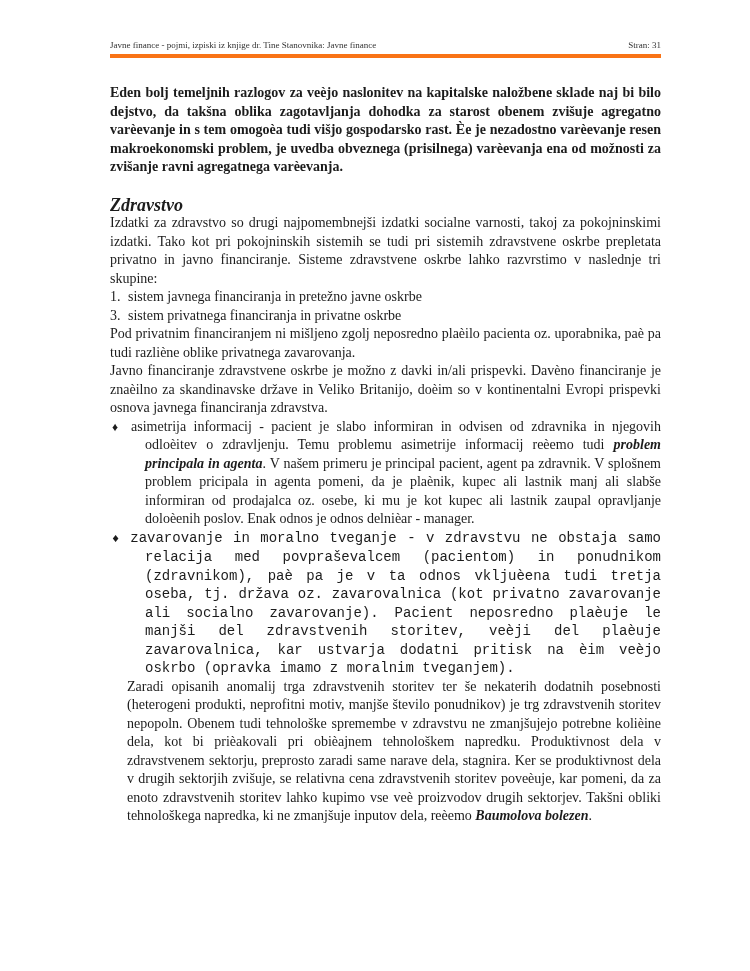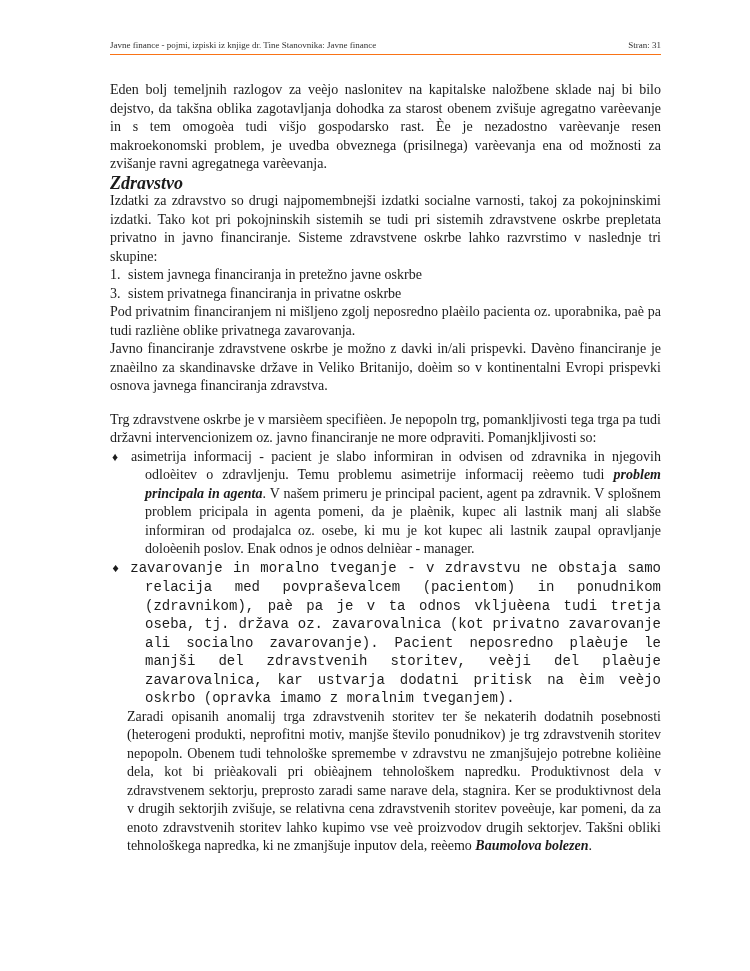--- a/index.html
+++ b/index.html
@@ -11,32 +11,32 @@
     overflow: hidden;
   }
   .page { width: 750px; height: 971px; background: #ffffff; box-sizing: border-box; }
   .header {
     margin: 0 89px 0 110px;
     padding-top: 40px;
   }
   .header-row {
     display: flex; justify-content: space-between; align-items: flex-end;
     font-size: 9px; color: #333;
-    border-bottom: 1px solid #f97316;
+    border-bottom: 4px solid #f97316;
     padding-bottom: 4px;
   }
   .content {
     margin: 26px 89px 0 110px;
     font-size: 14px;
     line-height: 18.5px;
     text-align: justify;
   }
   .p { margin: 0; }
-  .mb10 { margin-bottom: 0; }
-  .mb15 { margin-bottom: 15px; }
+  .mb10 { margin-bottom: 19px; font-weight: bold; }
+  .mb15 { }
   .mb16 { margin-bottom: 16px; font-family: Liberation Mono, monospace; }
   .heading {
     margin: 0; font-size: 18px; line-height: 18.5px;
     font-weight: bold; font-style: italic;
   }
   .emph { font-weight: bold; font-style: italic; }
   .nlist { margin: 0; padding: 0; list-style: none; }
   .nlist .li { margin: 0; }
   .nlist .num { display: inline-block; min-width: 14px; margin-right: 4px; }
   .bullet {
@@ -73,21 +73,20 @@
       </div>
       <div class="li">
         <span class="num">3.</span><span>sistem privatnega financiranja in privatne oskrbe</span>
       </div>
     </div>
 
     <p class="p">Pod privatnim financiranjem ni mišljeno zgolj neposredno plaèilo pacienta oz. uporabnika, paè pa tudi razliène oblike privatnega zavarovanja.</p>
 
     <p class="p mb15">Javno financiranje zdravstvene oskrbe je možno z davki in/ali prispevki. Davèno financiranje je znaèilno za skandinavske države in Veliko Britanijo, doèim so v kontinentalni Evropi prispevki osnova javnega financiranja zdravstva.</p>
 
-    <p class="p">Trg zdravstvene oskrbe je v marsièem specifièen. Je nepopoln trg, pomankljivosti tega trga pa tudi državni intervencionizem oz. javno financiranje ne more odpraviti. Pomanjkljivosti so:</p>
 
     <div class="bullet">
       <span class="bchar">♦</span><span>asimetrija informacij - pacient je slabo informiran in odvisen od zdravnika in njegovih odloèitev o zdravljenju. Temu problemu asimetrije informacij reèemo tudi </span><span class="emph">problem principala in agenta</span><span>.  V našem primeru je principal pacient, agent pa zdravnik. V splošnem problem pricipala in agenta pomeni, da je plaènik, kupec ali lastnik manj ali slabše informiran od prodajalca oz. osebe, ki mu je kot kupec ali lastnik zaupal opravljanje doloèenih poslov. Enak odnos je odnos delnièar - manager.</span>
     </div>
 
     <div class="bullet mb16">
       <span class="bchar">♦</span><span>zavarovanje in moralno tveganje - v zdravstvu ne obstaja samo relacija med povpraševalcem (pacientom) in ponudnikom (zdravnikom), paè pa je v ta odnos vkljuèena tudi tretja oseba, tj. država oz. zavarovalnica (kot privatno zavarovanje ali socialno zavarovanje). Pacient neposredno plaèuje le manjši del zdravstvenih storitev, veèji del plaèuje zavarovalnica, kar ustvarja dodatni pritisk na èim veèjo oskrbo (opravka imamo z moralnim tveganjem).</span>
     </div>
 
     <p class="p indented">

